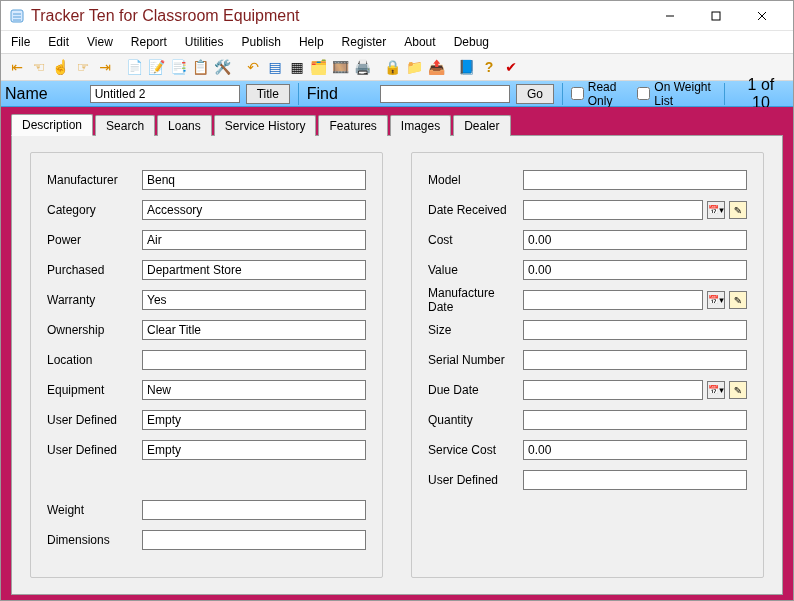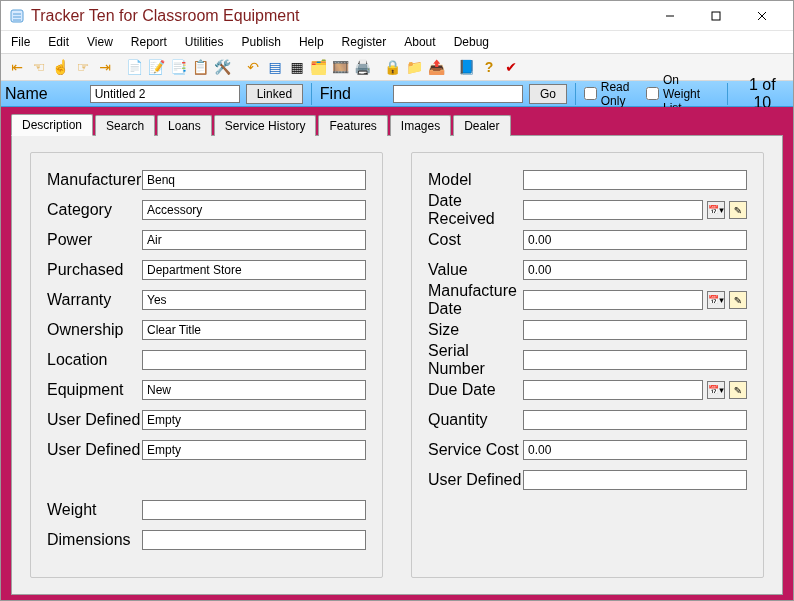--- a/index.html
+++ b/index.html
@@ -22,21 +22,21 @@
   .infobar .divider { width:1px; height:22px; background:#3d9cd9; margin:0 2px; }
   .infobar label.chk { display:flex; align-items:center; gap:4px; font-size:12px; }
   .infobar input[type=checkbox] { width:13px; height:13px; margin:0; }
   .body-area { position:absolute; top:106px; left:0; right:0; bottom:0; background:#be185d; padding:6px 10px 10px 10px; }
   .tabstrip { display:flex; align-items:flex-end; height:22px; position:relative; z-index:2; }
   .tab { border:1px solid #a0a0a0; border-bottom:none; background:#f0f0f0; padding:3px 10px 3px 10px; margin-right:2px; font-size:12px; cursor:pointer; border-radius:2px 2px 0 0; position:relative; top:1px; }
   .tab.active { background:#fcfcfc; border-bottom:1px solid #fcfcfc; z-index:3; }
   .tabpage { border:1px solid #a0a0a0; background:#f0f0f0; height:460px; padding:16px 18px; display:flex; gap:28px; }
   .formcol { border:1px solid #c9c9c9; border-radius:2px; flex:1; padding:12px 16px 16px 16px; background:#f0f0f0; }
   .row { display:flex; align-items:center; height:30px; }
-  .row .flabel { width:95px; font-size:16px; }
+  .row .flabel { width:95px; font-size:12px; }
   .row .finput { flex:1; height:20px; border:1px solid #7a7a7a; background:#fff; padding:0 4px; font-size:12px; font-family:inherit; }
   .row .date-wrap { flex:1; display:flex; align-items:center; gap:4px; }
   .row .date-wrap .finput { flex:1; }
   .dp-btn { width:18px; height:18px; border:1px solid #7a7a7a; background:#eee; display:inline-flex; align-items:center; justify-content:center; font-size:9px; cursor:pointer; }
   .wand-btn { width:18px; height:18px; border:1px solid #7a7a7a; background:#fff6cc; display:inline-flex; align-items:center; justify-content:center; font-size:10px; cursor:pointer; }
   .gap-row { height:30px; }
   svg { display:block; }
 </style>
 </head>
 <body>
@@ -111,21 +111,21 @@
     <span class="tb-ico">📤</span>
     <span class="sep"></span>
     <span class="tb-ico">📘</span>
     <span class="tb-ico" style="color:#c98a00;font-weight:bold">?</span>
     <span class="tb-ico" style="color:#cc0000">✔</span>
   </div>
 
   <div class="infobar">
     <span class="lbl">Name</span>
     <input type="text" style="width: 150px;" value="Untitled 2">
-    <button class="btn">Linked</button>
+    <button class="btn">Title</button>
     <span class="divider"></span>
     <span class="lbl">Find</span>
     <input type="text" style="width: 130px;" value="">
     <button class="btn">Go</button>
     <span class="divider"></span>
     <label class="chk">
       <input type="checkbox" style="">
       <span>Read Only</span>
     </label>
     <label class="chk">

